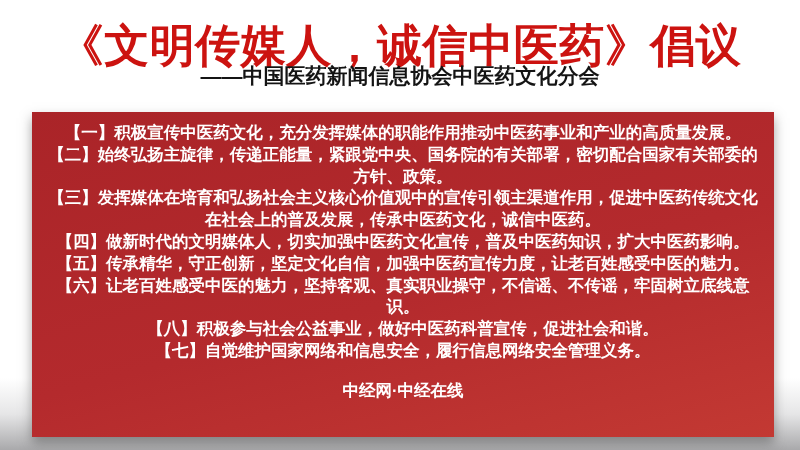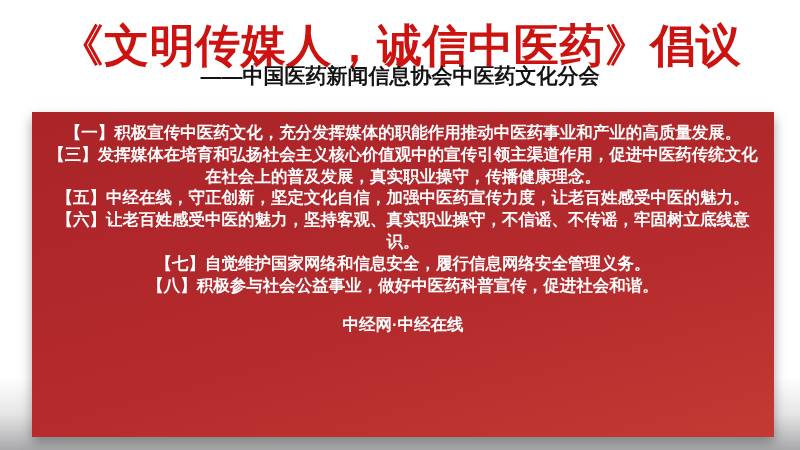--- a/index.html
+++ b/index.html
@@ -75,24 +75,26 @@
 <body>
 
 <div class="stage">
 
   <div class="poster-title">《文明传媒人，诚信中医药》倡议</div>
 
   <div class="poster-subtitle">——中国医药新闻信息协会中医药文化分会</div>
 
   <div class="proposal-panel">
     <p class="item">【一】积极宣传中医药文化，充分发挥媒体的职能作用推动中医药事业和产业的高质量发展。</p>
-    <p class="item">【三】发挥媒体在培育和弘扬社会主义核心价值观中的宣传引领主渠道作用，促进中医药传统文化在社会上的普及发展，真实职业操守，传播健康理念。</p>
-    <p class="item">【五】中经在线，守正创新，坚定文化自信，加强中医药宣传力度，让老百姓感受中医的魅力。</p>
+    <p class="item">【二】始终弘扬主旋律，传递正能量，紧跟党中央、国务院的有关部署，密切配合国家有关部委的方针、政策。</p>
+    <p class="item">【三】发挥媒体在培育和弘扬社会主义核心价值观中的宣传引领主渠道作用，促进中医药传统文化在社会上的普及发展，传承中医药文化，诚信中医药。</p>
+    <p class="item">【四】做新时代的文明媒体人，切实加强中医药文化宣传，普及中医药知识，扩大中医药影响。</p>
+    <p class="item">【五】传承精华，守正创新，坚定文化自信，加强中医药宣传力度，让老百姓感受中医的魅力。</p>
     <p class="item">【六】让老百姓感受中医的魅力，坚持客观、真实职业操守，不信谣、不传谣，牢固树立底线意识。</p>
+    <p class="item">【八】积极参与社会公益事业，做好中医药科普宣传，促进社会和谐。</p>
     <p class="item">【七】自觉维护国家网络和信息安全，履行信息网络安全管理义务。</p>
-    <p class="item">【八】积极参与社会公益事业，做好中医药科普宣传，促进社会和谐。</p>
 
     <div class="panel-footer">
       <span>中经网·中经在线</span>
     </div>
   </div>
 
 </div>
 
 </body></html>

